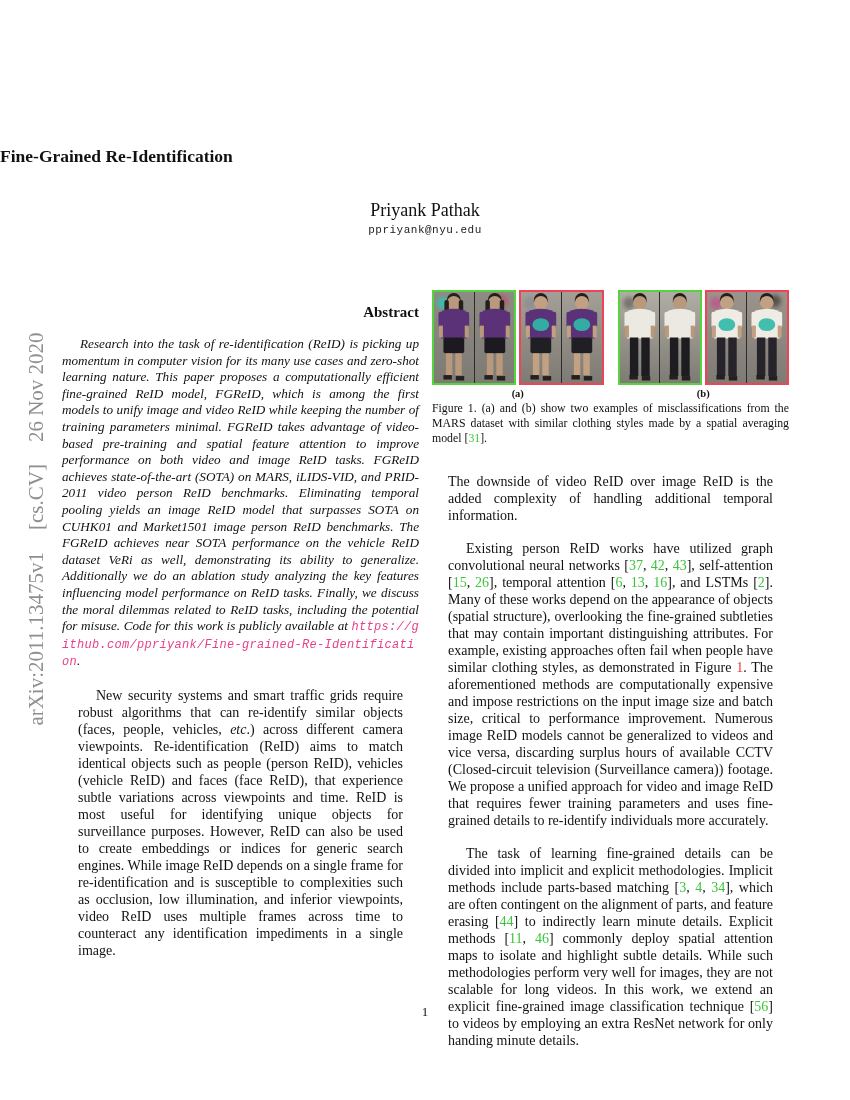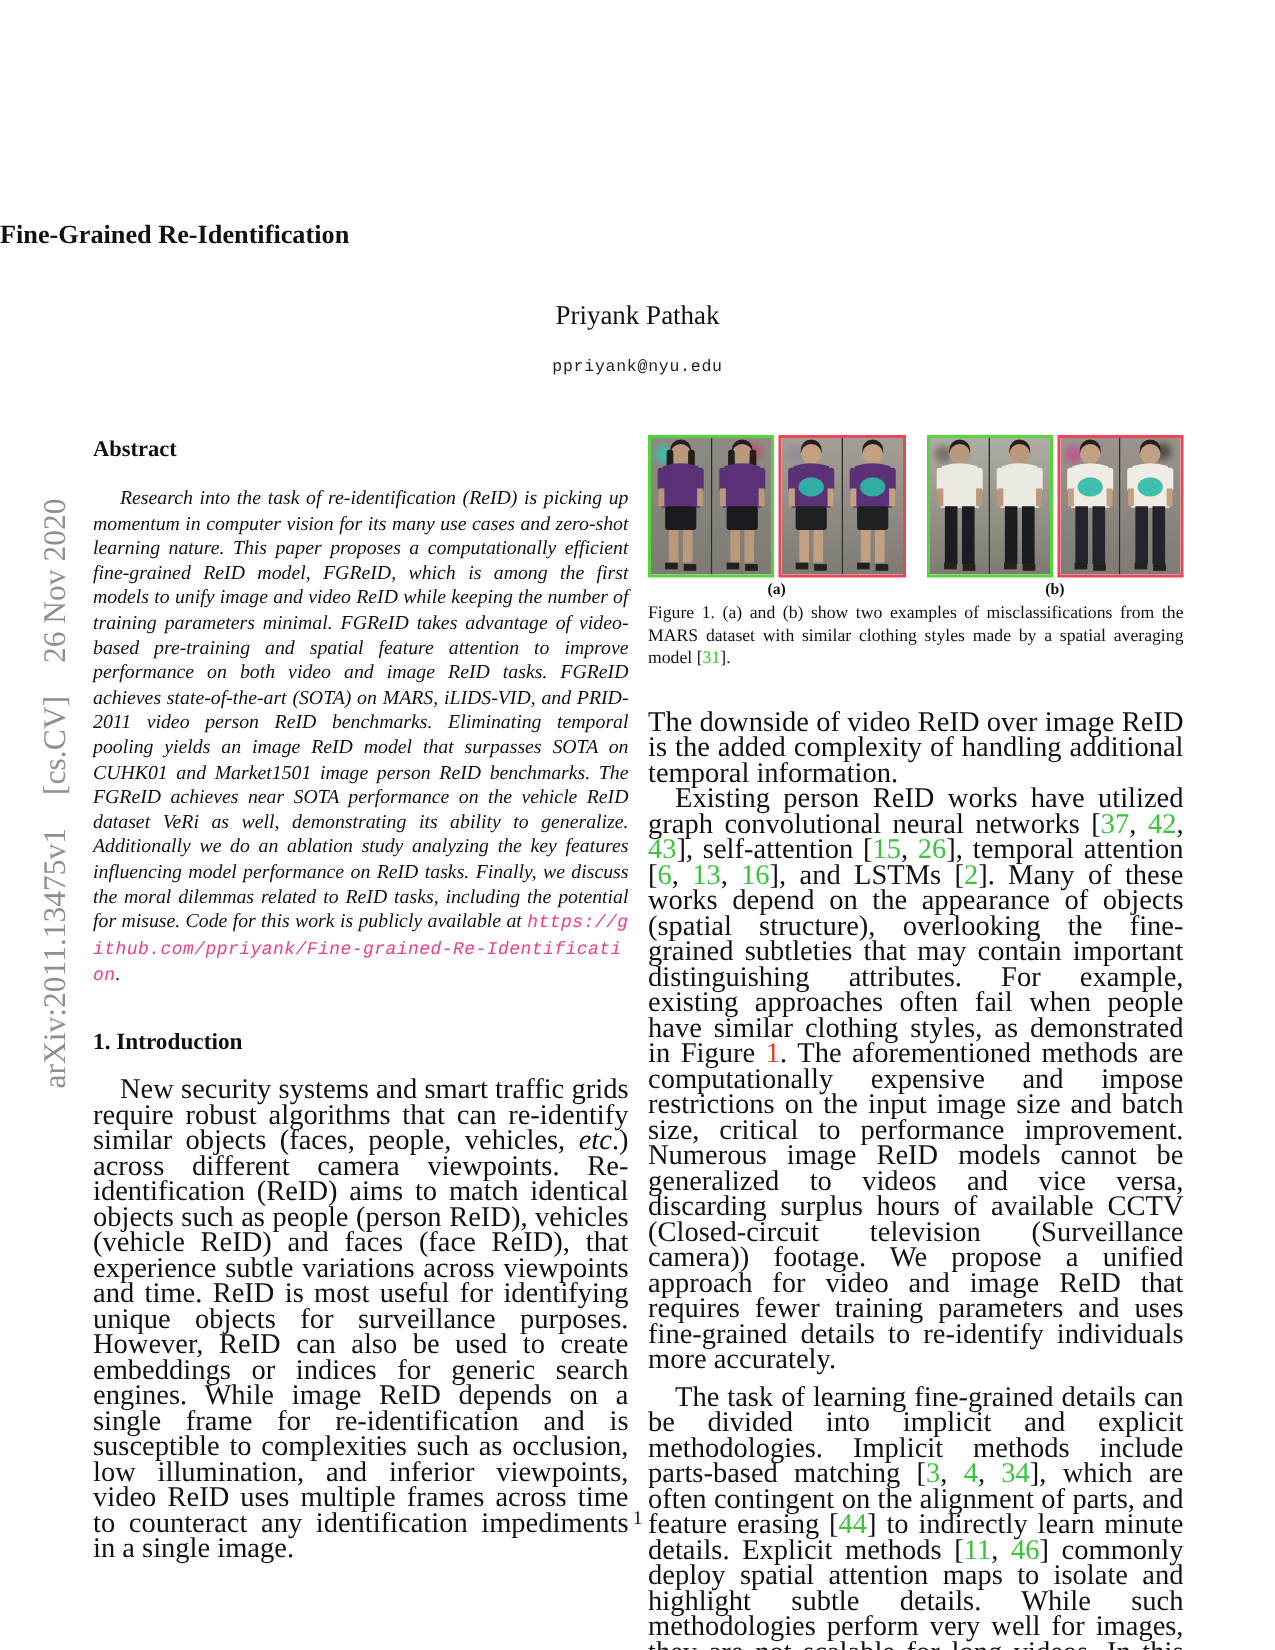--- a/index.html
+++ b/index.html
@@ -14,37 +14,37 @@
   }
   .page{position:absolute;inset:0;background:#fff;}
 
   
   .paper-title{position:absolute;top:146px;left:0;width:100%;text-align:left;
     font-size:17.5px;font-weight:bold;}
   .author-block{position:absolute;top:200px;left:0;width:100%;text-align:center;}
   .author-name{font-size:18px;}
   .affiliation{font-size:14.5px;margin-top:3px;}
   .email{font-family:"Liberation Mono","DejaVu Sans Mono",monospace;
-    font-size:11px;margin-top:18px;letter-spacing:.5px;color:#222;}
+    font-size:11px;margin-top:3px;letter-spacing:.5px;color:#222;}
 
   
   .watermark{position:absolute;left:-213px;top:516px;width:500px;height:26px;
     transform:rotate(-90deg);display:flex;justify-content:center;gap:22px;
     font-size:21px;color:var(--watermark);white-space:nowrap;}
 
   
   .col{position:absolute;top:288px;width:357px;}
   .col-left{left:62px;}
   .col-right{left:432px;}
 
-  .abstract-heading{text-align:left;font-weight:bold;font-size:15px;margin:4px 0 15px 0;}
+  .abstract-heading{text-align:right;font-weight:bold;font-size:15px;margin:16px 0 15px 0;}
   .abstract-text{font-style:italic;font-size:13.2px;line-height:16.6px;
     text-align:justify;text-indent:18px;}
   .section-heading{font-size:15.5px;font-weight:bold;margin:27px 0 14px 0;}
-  .para{font-size:19px;line-height:17px;text-align:justify;margin:0;font-family:Liberation Serif, serif;}
+  .para{font-size:14px;line-height:17px;text-align:justify;margin:16px;font-family:Liberation Serif, serif;}
   .para.indent{text-indent:18px;}
   .para.gap-top{margin-top:8px;}
 
   .seg-cite{color:var(--citation);}
   .seg-ref{color:var(--figref);}
   .seg-em{font-style:italic;}
   .seg-url{color:var(--url);font-family:"Liberation Mono","DejaVu Sans Mono",monospace;
     font-size:12px;word-break:break-all;letter-spacing:.3px;}
 
   
@@ -79,21 +79,20 @@
 
   <div class="paper-title">Fine-Grained Re-Identification</div>
   <div class="author-block">
     <div class="author-name">Priyank Pathak</div>
     <div class="email">ppriyank@nyu.edu</div>
   </div>
 
   <div class="col col-left">
     <div class="abstract-heading">Abstract</div>
     <p class="abstract-text">Research into the task of re-identification (ReID) is picking up momentum in computer vision for its many use cases and zero-shot learning nature. This paper proposes a computationally efficient fine-grained ReID model, FGReID, which is among the first models to unify image and video ReID while keeping the number of training parameters minimal. FGReID takes advantage of video-based pre-training and spatial feature attention to improve performance on both video and image ReID tasks. FGReID achieves state-of-the-art (SOTA) on MARS, iLIDS-VID, and PRID-2011 video person ReID benchmarks. Eliminating temporal pooling yields an image ReID model that surpasses SOTA on CUHK01 and Market1501 image person ReID benchmarks. The FGReID achieves near SOTA performance on the vehicle ReID dataset VeRi as well, demonstrating its ability to generalize. Additionally we do an ablation study analyzing the key features influencing model performance on ReID tasks. Finally, we discuss the moral dilemmas related to ReID tasks, including the potential for misuse. Code for this work is publicly available at <span class="seg-url">https://github.com/ppriyank/Fine-grained-Re-Identification</span>.</p>
-    <div class="section-heading">1. Introduction</div>
     <p class="para indent">New security systems and smart traffic grids require robust algorithms that can re-identify similar objects (faces, people, vehicles, <span class="seg-em">etc</span>.) across different camera viewpoints. Re-identification (ReID) aims to match identical objects such as people (person ReID), vehicles (vehicle ReID) and faces (face ReID), that experience subtle variations across viewpoints and time. ReID is most useful for identifying unique objects for surveillance purposes. However, ReID can also be used to create embeddings or indices for generic search engines. While image ReID depends on a single frame for re-identification and is susceptible to complexities such as occlusion, low illumination, and inferior viewpoints, video ReID uses multiple frames across time to counteract any identification impediments in a single image.</p>
   </div>
 
   <div class="col col-right">
 
     <div class="figure">
       <div class="fig-row">
           <div class="panel">
             <div class="panel-images">
               <div class="fig-image" style="border-color: rgb(85, 212, 62);">

